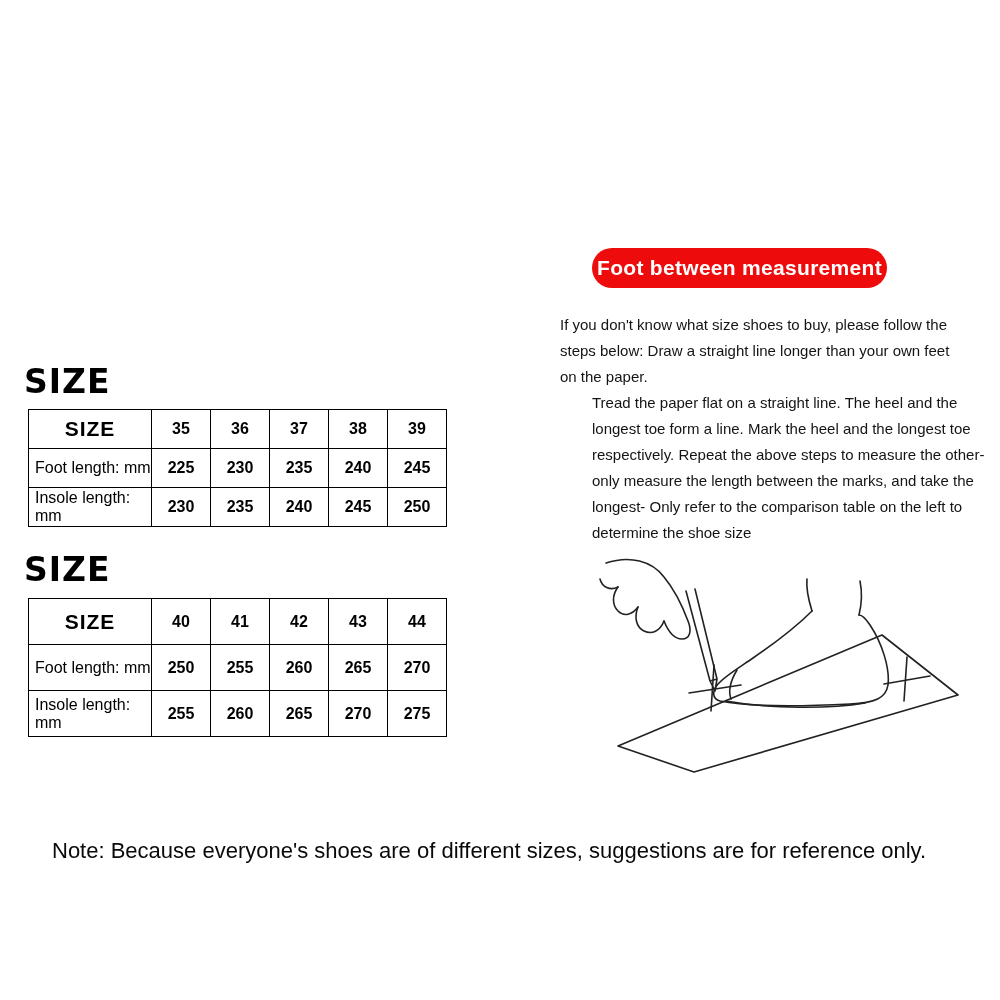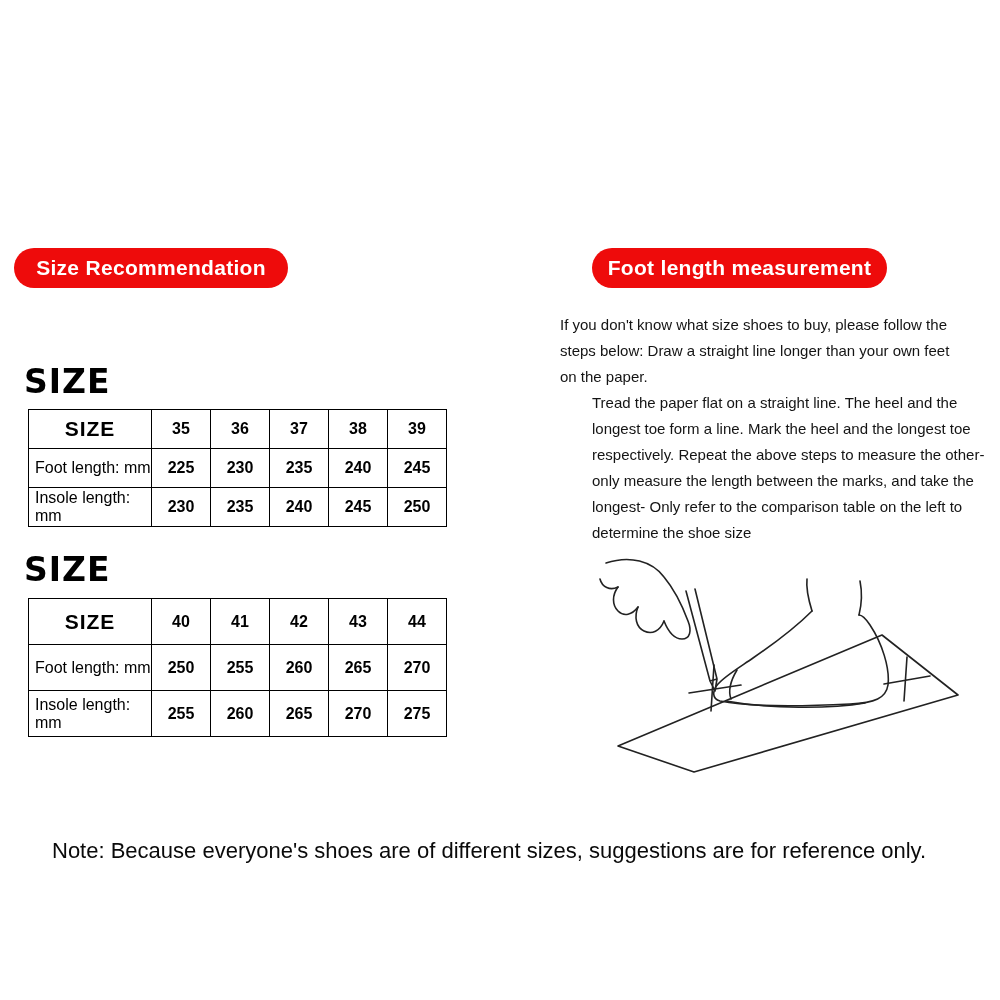--- a/index.html
+++ b/index.html
@@ -75,23 +75,20 @@
     font-size: 22px;
     color: #0a0a0a;
     margin-left: 28px;
   }
 </style>
 </head>
 <body>
 
 <div class="page">
 
-  <div class="banner banner-left">
-    <span>Size Recommendation</span>
-  </div>
 
 
   <h2 class="size-heading size-h1">SIZE</h2>
 
   <table class="size-table t1">
     <tbody>
       <tr>
         <th class="c0">SIZE</th>
         <th>35</th>
         <th>36</th>
@@ -143,21 +140,21 @@
         <td>255</td>
         <td>260</td>
         <td>265</td>
         <td>270</td>
         <td>275</td>
       </tr>
     </tbody>
   </table>
 
   <div class="banner banner-right">
-    <span>Foot length measurement</span>
+    <span>Foot between measurement</span>
   </div>
 
   <p class="para para1">If you don't know what size shoes to buy, please follow the steps below: Draw a straight line longer than your own feet on the paper.</p>
   <p class="para para2">Tread the paper flat on a straight line. The heel and the longest toe form a line. Mark the heel and the longest toe respectively. Repeat the above steps to measure the other-only measure the length between the marks, and take the longest- Only refer to the comparison table on the left to determine the shoe size</p>
 
   <div class="illustration">
     <svg width="380" height="240" viewBox="0 0 380 240">
       <g fill="none" stroke="#222" stroke-width="1.6" stroke-linecap="round" stroke-linejoin="round">
         <path d="M 28 203 L 292 92 L 368 152 L 104 229 Z"></path>
         <path d="M 317 114 L 314 158 M 294 141 L 340 133"></path>

